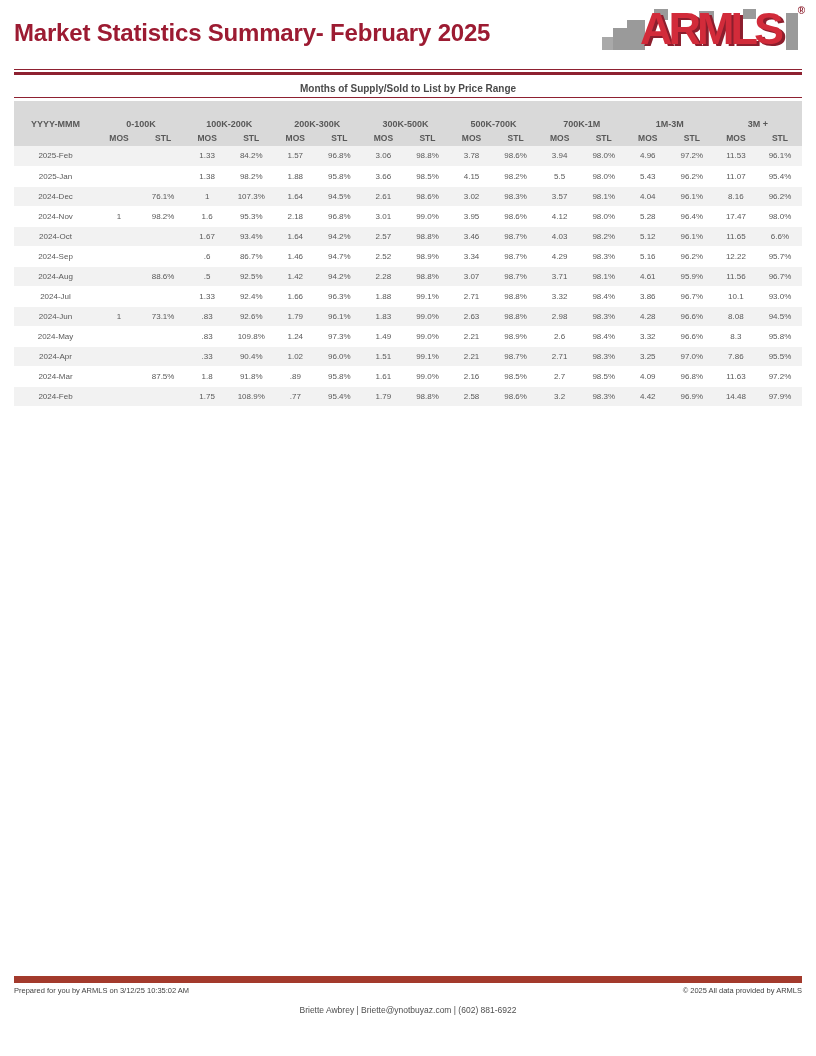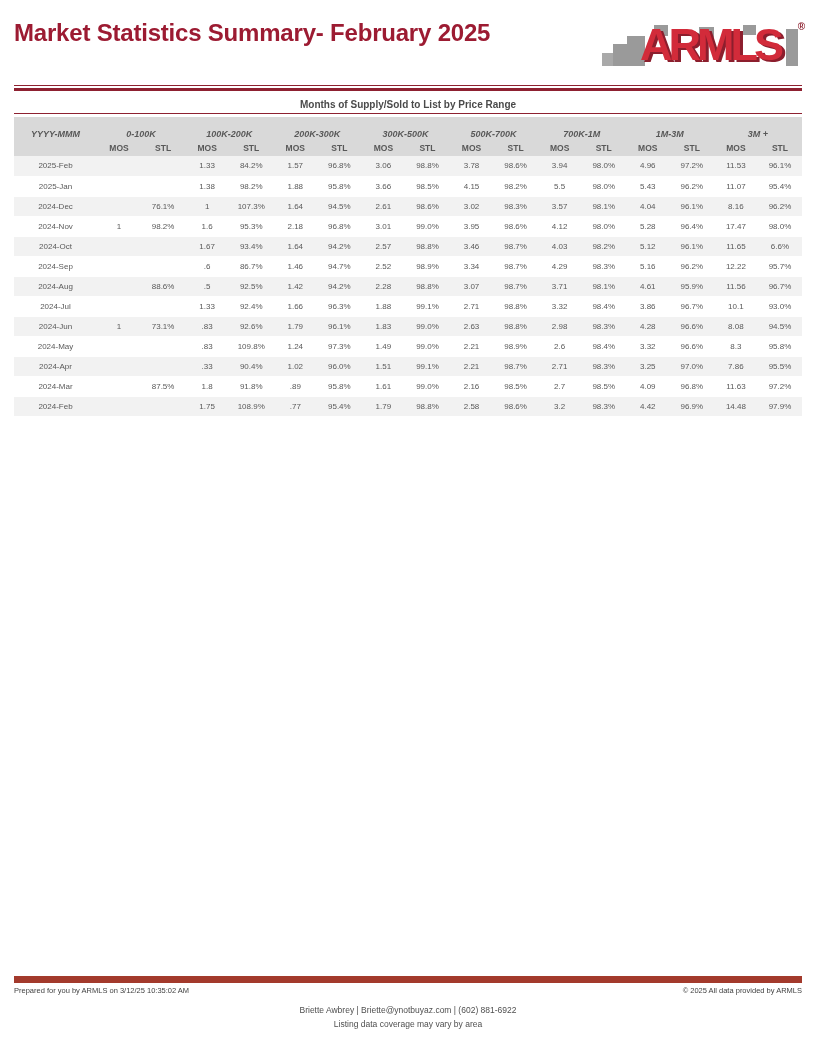--- a/index.html
+++ b/index.html
@@ -10,21 +10,21 @@
   *{box-sizing:border-box; margin:0; padding:0;}
   html,body{background:#fff;}
   body{font-family:"Liberation Sans", sans-serif;}
   .page{position:relative; width:816px; height:1056px; background:#fff; margin:0 auto; padding:0 14px; overflow:hidden;}
 
   
   .masthead{display:flex; justify-content:space-between; align-items:flex-start;}
   .doc-title{color:var(--accent); font-size:24px; line-height:26px; font-weight:bold; margin-top:20px; letter-spacing:-0.2px;}
 
   
-  .logo{position:relative; width:200px; height:48px; margin-top:24px;}
+  .logo{position:relative; width:200px; height:48px; margin-top:8px;}
   .logo .blk{position:absolute; background:var(--logo-gray);}
   .lb1{left:0; bottom:6px; width:15px; height:13px; opacity:.85;}
   .lb2{left:11px; bottom:6px; width:16px; height:22px;}
   .lb3{left:25px; bottom:6px; width:18px; height:30px; background:#8A8A8A;}
   .lb4{top:1px; left:52px; width:14px; height:11px;}
   .lb5{top:3px; left:97px; width:15px; height:12px; background:#ABABAB;}
   .lb6{top:1px; left:141px; width:13px; height:10px;}
   .lb7{right:4px; top:5px; width:12px; height:37px; background:#A5A5A5;}
   .logo-text{position:absolute; left:38px; top:-2px; font-size:45px; line-height:46px; font-weight:bold; letter-spacing:-4px; color:var(--logo-red); text-shadow:3px 2px 0 var(--logo-dark-red); transform:scaleY(0.98);}
   .logo-reg{position:absolute; right:-3px; top:-3px; font-size:10px; font-weight:bold; color:var(--logo-dark-red);}
@@ -36,21 +36,21 @@
   .rule-thick{height:3px; background:var(--rule);}
 
   .section-title{margin-top:8px; text-align:center; font-size:10px; font-weight:bold; color:#4A4A4A;}
   .section-underline{height:1px; background:var(--rule); margin-top:3px;}
 
   
   table{width:100%; border-collapse:collapse; table-layout:fixed; margin-top:3px; color:var(--text-gray);}
   col.label-col{width:83px;}
   col.data-col{width:calc((100% - 83px)/16);}
   thead th{background:var(--header-bg); font-weight:bold; text-align:center; color:#585858;}
-  tr.group-row th{font-size:9px; height:21px; padding-top:12px;font-style:italic;}
+  tr.group-row th{font-size:9px; height:21px; padding-top:18px;}
   tr.sub-row th{font-size:8.5px; height:17px;}
   th.row-header{font-size:9px; vertical-align:top; padding-top:6px;}
   tbody td{font-size:8px; height:20px; text-align:center; border-bottom:1px solid #fff;}
   tbody tr.stripe{background:var(--stripe-bg);}
 
   
   .footer{position:absolute; left:14px; right:14px; bottom:0; height:80px;}
   .footer-bar{height:7px; background:var(--footer-bar);}
   .footer-meta{display:flex; justify-content:space-between; margin-top:3px; font-size:7.5px; color:#3F3F3F;}
   .footer-contact{text-align:center; margin-top:10px; font-size:8.5px; color:#4F4F4F;}
@@ -387,16 +387,15 @@
       </tbody>
   </table>
 
   <div class="footer">
     <div class="footer-bar"></div>
     <div class="footer-meta">
       <span>Prepared for you by ARMLS on 3/12/25 10:35:02 AM</span>
       <span>© 2025 All data provided by ARMLS</span>
     </div>
     <div class="footer-contact">Briette Awbrey | Briette@ynotbuyaz.com | (602) 881-6922</div>
-    <div class="footer-disclaimer">Listing data coverage may vary by area</div>
   </div>
 
 </div>
 
 </body></html>

